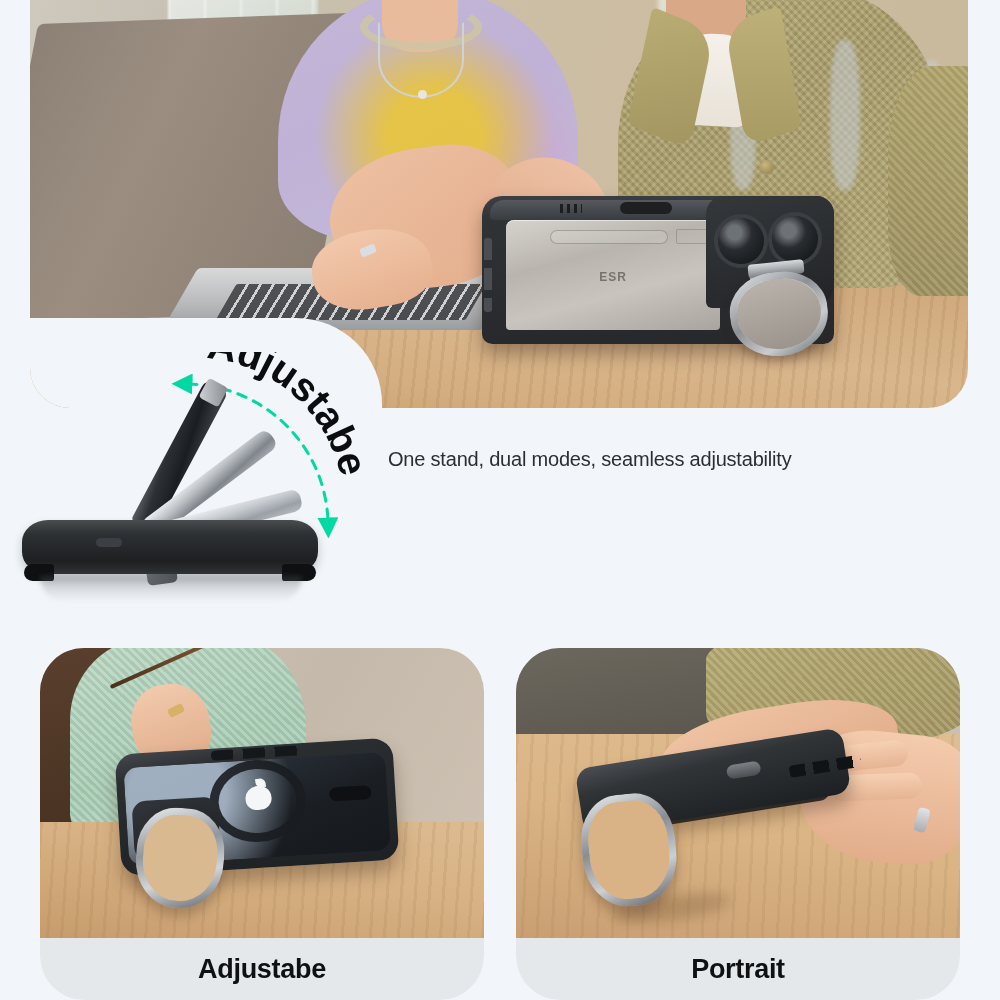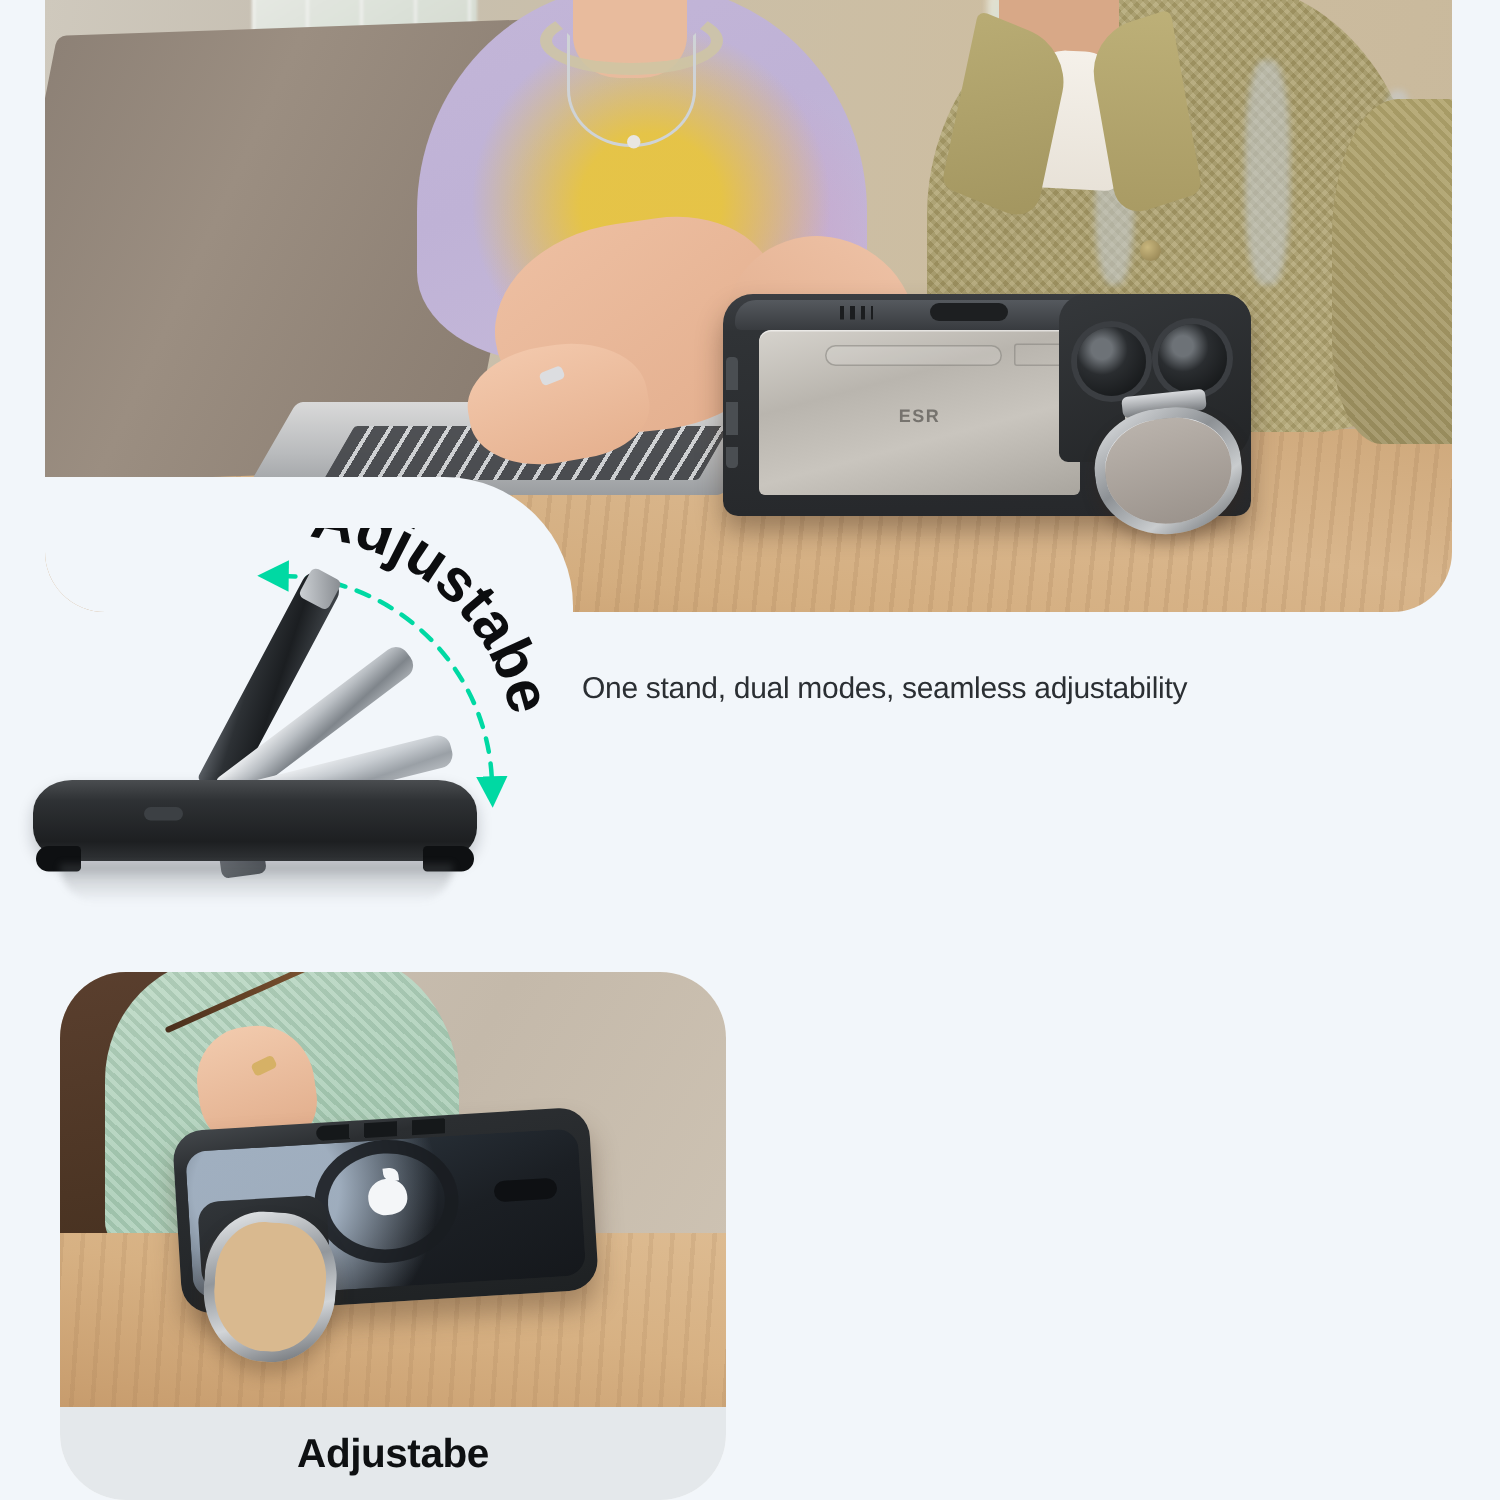--- a/index.html
+++ b/index.html
@@ -676,15 +676,36 @@
           <div class="l-cam">
             <div class="dot a"></div>
             <div class="dot b"></div>
           </div>
         </div>
         <div class="l-loop"></div>
       </div>
       <div class="card-caption">Adjustabe</div>
     </div>
 
+    <div class="card right">
+      <div class="card-photo">
+        <div class="r-wall"></div>
+        <div class="r-chair"></div>
+        <div class="r-desk"></div>
+        <div class="r-sleeve"></div>
+        <div class="r-forearm"></div>
+        <div class="r-hand"></div>
+        <div class="r-finger" style="left:296px;top:96px;width:96px;height:26px;transform:rotate(-6deg);"></div>
+        <div class="r-finger" style="left:314px;top:126px;width:92px;height:26px;transform:rotate(-2deg);"></div>
+        <div class="r-ring"></div>
+        <div class="r-loop-shadow"></div>
+        <div class="r-phone-body2"></div>
+        <div class="r-phone">
+          <div class="r-phone-side"></div>
+          <div class="r-phone-vol"></div>
+        </div>
+        <div class="r-loop"></div>
+      </div>
+      <div class="card-caption">Portrait</div>
+    </div>
 
   </div>
 </div>
 
 </body></html>

